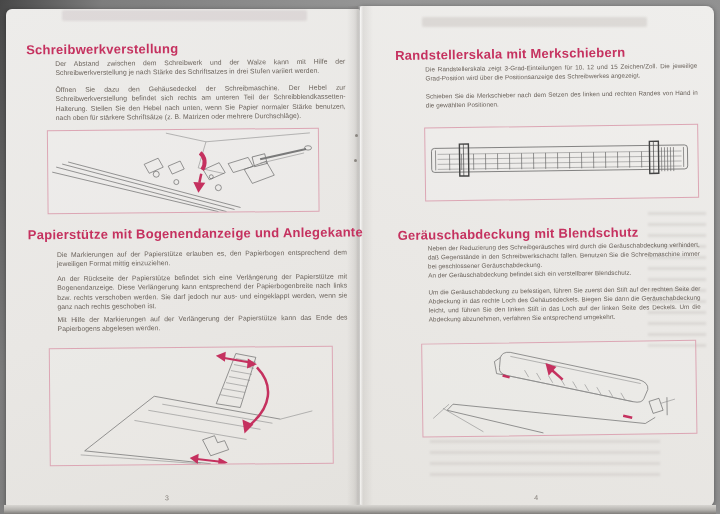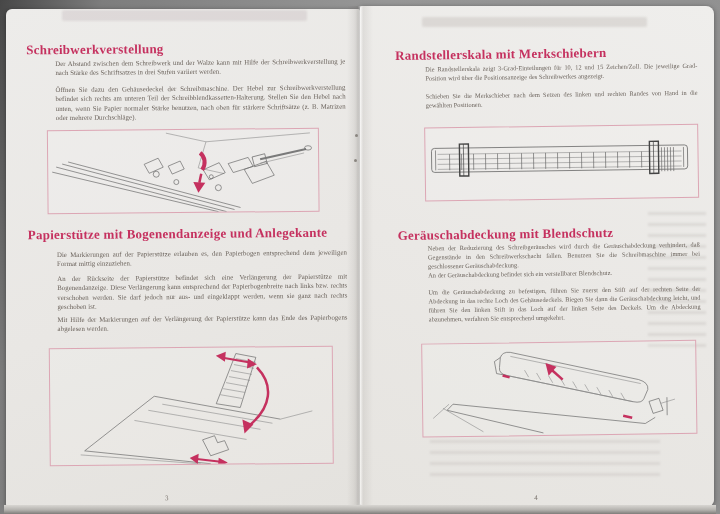--- a/index.html
+++ b/index.html
@@ -1,18 +1,18 @@
 <!DOCTYPE html>
 <html><head>
 <meta charset="utf-8">
 <style>
   html,body{margin:0;padding:0;background:#2a2a2a;}
   #stage{position:relative;width:720px;height:514px;overflow:hidden;
          background:linear-gradient(105deg,#474747 0%,#7d7d7d 12%,#979797 45%,#8f8f8f 100%);
-         font-family:Liberation Serif, serif;}
+         font-family:Liberation Sans, sans-serif;}
   .page{position:absolute;box-shadow:0 1px 5px rgba(0,0,0,.4);}
   #page-left{left:6px;top:9px;width:354px;height:498px;border-radius:6px 2px 2px 3px;
              background:linear-gradient(160deg,#edecea 0%,#e9e7e4 55%,#e4e2de 100%);}
   #page-right{left:360px;top:6px;width:354px;height:500px;border-radius:2px 8px 6px 2px;
               background:linear-gradient(200deg,#efeeec 0%,#eae8e5 55%,#e6e4e0 100%);}
   #spine{position:absolute;left:347px;top:6px;width:26px;height:501px;
          background:linear-gradient(90deg,rgba(90,85,80,0) 0%,rgba(90,85,80,.14) 42%,rgba(255,255,255,.45) 52%,rgba(90,85,80,.10) 62%,rgba(90,85,80,0) 100%);}
   #stack{position:absolute;left:4px;top:505px;width:712px;height:9px;
          background:linear-gradient(180deg,#d8d6d2 0%,#b4b2ae 55%,#7e7c79 100%);}
   .staple{position:absolute;width:3px;height:3px;border-radius:50%;background:#8a8680;}

